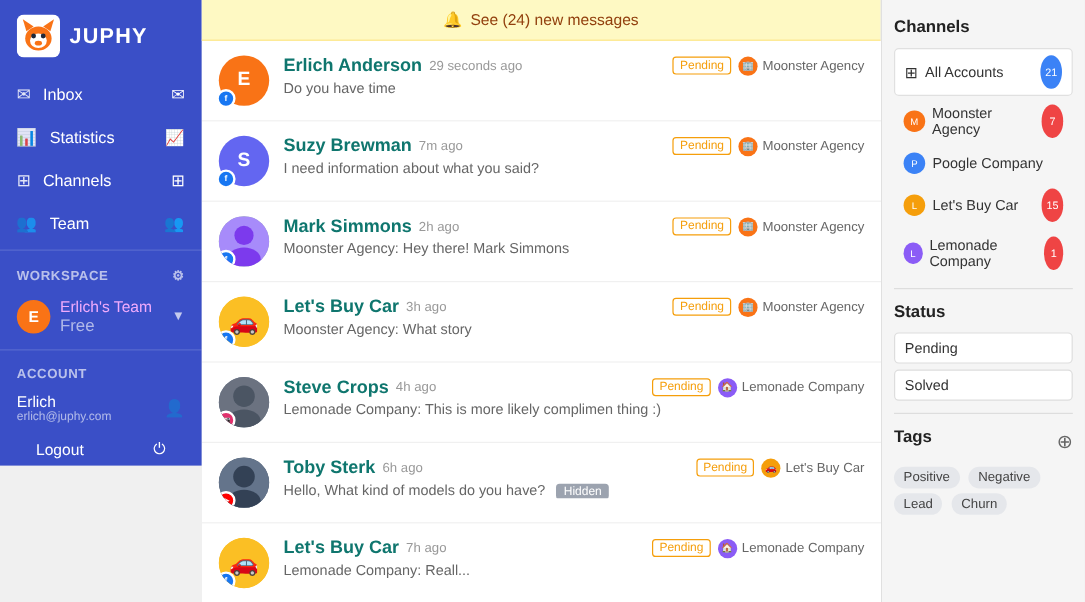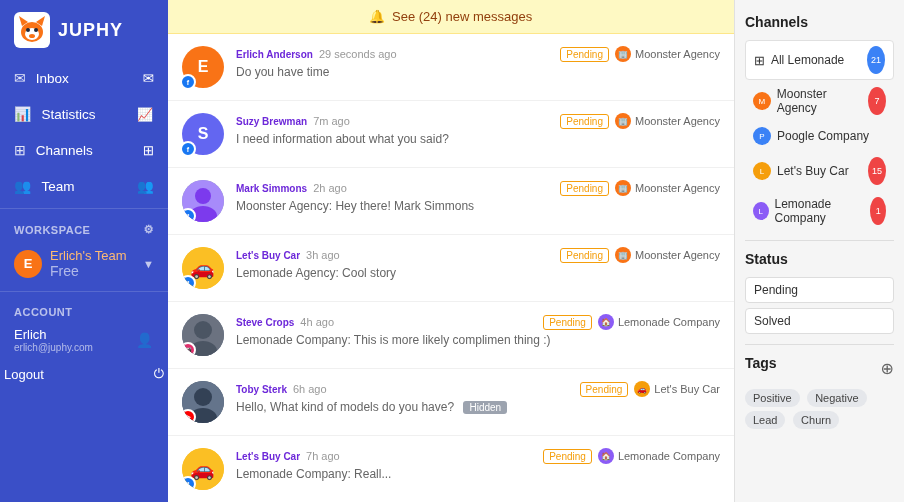--- a/index.html
+++ b/index.html
@@ -1,47 +1,47 @@
 <!DOCTYPE html>
 <html><head>
   <meta charset="utf-8">
   <style>
     * { box-sizing: border-box; margin: 0; padding: 0; }
     body { font-family: -apple-system, BlinkMacSystemFont, 'Segoe UI', sans-serif; background: #f0f0f0; display: flex; width: 904px; height: 502px; overflow: hidden; font-size: 13px; }
 
     
-    #sidebar { width: 168px; background: #3a4fc7; color: white; display: flex; flex-direction: column; flex-shrink: 0; height: 502px; }
+    #sidebar { width: 168px; background: #3a4fc7; color: white; display: flex; flex-direction: column; flex-shrink: 0; height: 388px; }
     #logo-area { display: flex; align-items: center; padding: 12px 14px; gap: 8px; }
     #logo-icon { width: 36px; height: 36px; }
     #logo-text { font-size: 18px; font-weight: 700; color: white; letter-spacing: 1px; }
     .nav-item { display: flex; align-items: center; justify-content: space-between; padding: 10px 14px; color: white; cursor: pointer; font-size: 13.5px; }
     .nav-item .nav-label { display: flex; align-items: center; gap: 10px; }
     .nav-icon { font-size: 14px; opacity: 0.85; }
     .nav-section-label { padding: 10px 14px 4px; font-size: 11px; font-weight: 600; color: rgba(255,255,255,0.65); text-transform: uppercase; letter-spacing: 0.5px; display: flex; align-items: center; justify-content: space-between; gap: 20px; }
     .workspace-item { display: flex; align-items: center; justify-content: space-between; padding: 8px 14px; cursor: pointer; }
     .workspace-avatar { width: 28px; height: 28px; background: #f97316; border-radius: 50%; display: flex; align-items: center; justify-content: center; font-weight: 700; color: white; font-size: 13px; flex-shrink: 0; }
     .workspace-info { flex: 1; margin-left: 8px; }
-    .workspace-name { font-size: 13px; color: #fdba74; font-weight: 500; }
+    .workspace-name { font-size: 13px; color: #f0abfc; font-weight: 500; }
     .workspace-plan { font-size: 14px; color: rgba(255,255,255,0.6); }
     .sidebar-divider { border: none; border-top: 1px solid rgba(255,255,255,0.15); margin: 4px 0; }
     .account-user { display: flex; align-items: center; justify-content: space-between; padding: 5px 0; }
     .account-name { font-size: 13px; color: white; }
     .account-email { font-size: 10px; color: rgba(255,255,255,0.6); }
-    .logout-item { display: flex; align-items: center; justify-content: space-between; padding: 8px 4px; cursor: pointer; color: white; font-size: 13px; }
+    .logout-item { display: flex; align-items: center; justify-content: space-between; padding: 8px 30px; cursor: pointer; color: white; font-size: 13px; }
 
     
     #main { flex: 1; display: flex; flex-direction: column; overflow: hidden; }
     #new-messages-banner { background: #fef9c3; border-bottom: 1px solid #fde68a; padding: 9px; text-align: center; font-size: 13px; color: #92400e; cursor: pointer; display: flex; align-items: center; justify-content: center; gap: 6px; flex-shrink: 0; }
     #conversations-list { flex: 1; overflow-y: auto; background: white; }
     .conv-item { display: flex; align-items: flex-start; padding: 12px 14px; border-bottom: 1px solid #f0f0f0; cursor: pointer; position: relative; }
     .conv-avatar { width: 42px; height: 42px; border-radius: 50%; flex-shrink: 0; position: relative; display: flex; align-items: center; justify-content: center; font-weight: 700; font-size: 16px; color: white; margin-right: 12px; }
     .conv-avatar-badge { position: absolute; bottom: -2px; left: -2px; width: 16px; height: 16px; border-radius: 50%; border: 2px solid white; display: flex; align-items: center; justify-content: center; font-size: 7px; color: white; }
     .conv-body { flex: 1; min-width: 0; }
     .conv-header { display: flex; align-items: center; gap: 6px; margin-bottom: 3px; }
-    .conv-name { font-weight: 600; color: #6d28d9; font-size: 10px; }
+    .conv-name { font-weight: 600; color: #0f766e; font-size: 15px; }
     .conv-time { font-size: 11px; color: #999; }
     .conv-meta { margin-left: auto; display: flex; align-items: center; gap: 6px; }
     .badge-pending { font-size: 10px; color: #f59e0b; border: 1px solid #f59e0b; border-radius: 3px; padding: 1px 5px; }
     .badge-account { display: flex; align-items: center; gap: 4px; font-size: 11px; color: #666; }
     .account-dot { width: 16px; height: 16px; border-radius: 50%; display: flex; align-items: center; justify-content: center; font-size: 8px; color: white; flex-shrink: 0; }
     .conv-preview { font-size: 12px; color: #666; white-space: nowrap; overflow: hidden; text-overflow: ellipsis; max-width: 380px; }
     .hidden-badge { background: #9ca3af; color: white; font-size: 10px; padding: 1px 6px; border-radius: 3px; margin-left: 6px; }
 
     
     #right-panel { width: 170px; background: #f5f5f5; padding: 14px 10px; overflow-y: auto; flex-shrink: 0; border-left: 1px solid #e0e0e0; }
@@ -229,21 +229,21 @@
           <span class="conv-name">Let's Buy Car</span>
           <span class="conv-time">3h ago</span>
           <div class="conv-meta">
             <span class="badge-pending">Pending</span>
             <div class="badge-account">
               <div class="account-dot" style="background:#f97316;">🏢</div>
               <span>Moonster Agency</span>
             </div>
           </div>
         </div>
-        <div class="conv-preview">Lemonade Agency: Cool story</div>
+        <div class="conv-preview">Moonster Agency: What story</div>
       </div>
     </div>
 
     <div class="conv-item">
       <div class="conv-avatar" style="background:#64748b;overflow:hidden;">
         <svg viewBox="0 0 42 42" width="42" height="42">
             <rect width="42" height="42" fill="#6b7280"></rect>
             <circle cx="21" cy="16" r="9" fill="#4b5563"></circle>
             <ellipse cx="21" cy="37" rx="14" ry="10" fill="#4b5563"></ellipse>
           </svg>
@@ -319,21 +319,21 @@
 
   </div>
 </div>
 
 <div id="right-panel">
   <div class="panel-section-title">Channels</div>
 
   <div class="channel-item active">
     <div class="channel-left">
       <span style="font-size:13px">⊞</span>
-      <span>All Lemonade</span>
+      <span>All Accounts</span>
     </div>
     <div class="channel-badge">21</div>
   </div>
 
   <div class="channel-item">
     <div class="channel-left">
       <div class="channel-avatar" style="background:#f97316;">M</div>
       <span>Moonster Agency</span>
     </div>
     <div class="channel-badge red">7</div>

